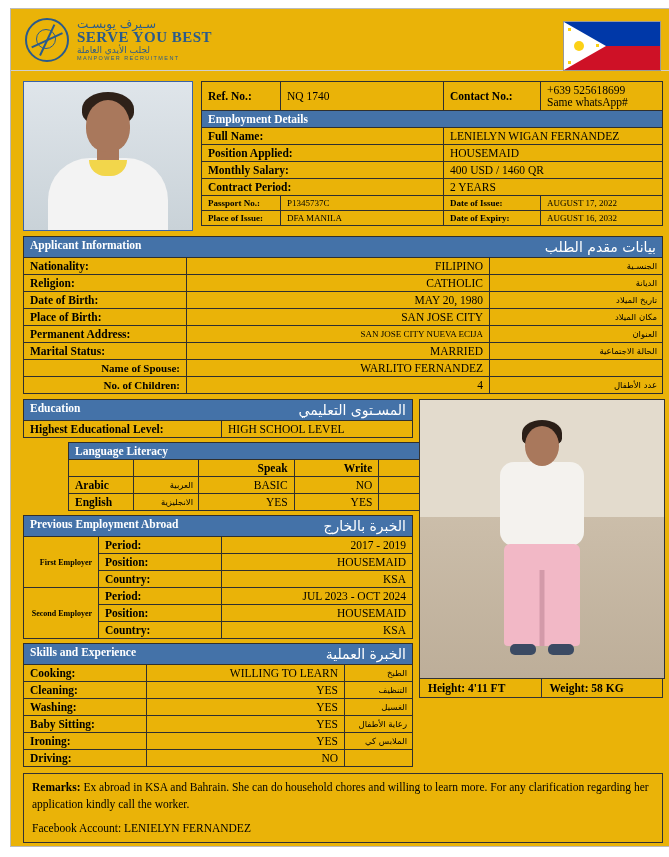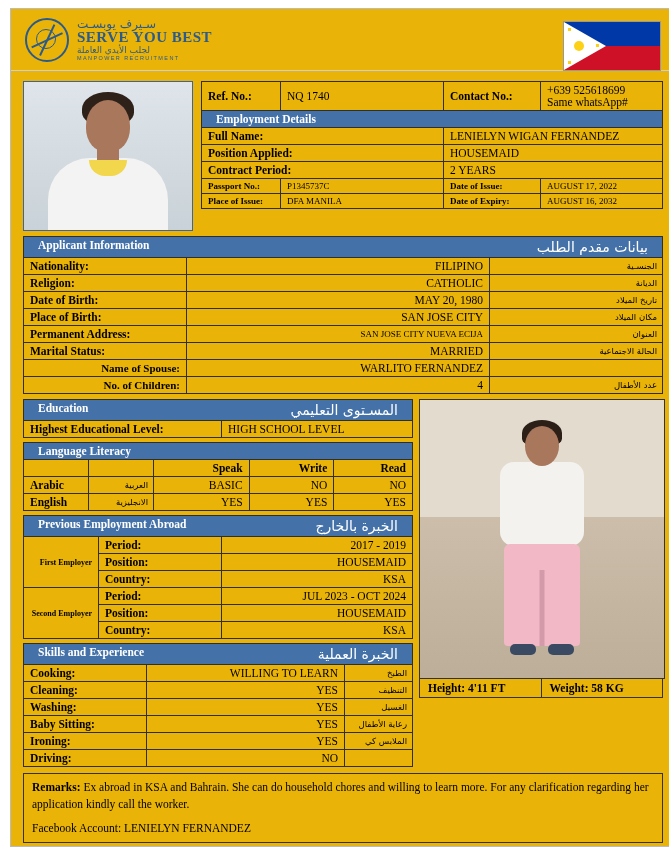--- a/index.html
+++ b/index.html
@@ -71,21 +71,21 @@
   .flag .sun{
     position:absolute;left:10px;top:19px;width:10px;height:10px;border-radius:50%;
     background:#fcd116;
   }
   .flag .st{position:absolute;width:3px;height:3px;background:#fcd116;}
   
   .content{padding:10px 12px 0 12px;}
   table{border-collapse:collapse;}
   .bandrow td{
     background:#4472a8;color:#fff;font-weight:bold;font-size:11.5px;
-    padding:2px 14px;
+    padding:2px 6px;
   }
   .band-ar{float:right;font-family:"DejaVu Sans",sans-serif;font-size:14px;font-weight:normal;}
   .lbl{font-weight:bold;padding:2px 6px;font-size:11.5px;}
   .val{padding:2px 6px;font-size:11.5px;}
   .ar{font-family:"DejaVu Sans",sans-serif;font-size:8.5px;text-align:right;padding:2px 5px;color:#000;}
   .ctr{text-align:right;}
   .bordered td{border:1px solid #2f2f2f;}
   
   .topwrap{display:flex;gap:8px;align-items:flex-start;}
   .photo{
@@ -190,20 +190,24 @@
             </tr>
             <tr>
               <td class="lbl" colspan="2">Full Name:</td>
               <td class="val" colspan="2">LENIELYN WIGAN FERNANDEZ</td>
             </tr>
             <tr>
               <td class="lbl" colspan="2">Position Applied:</td>
               <td class="val" colspan="2">HOUSEMAID</td>
             </tr>
             <tr>
+              <td class="lbl" colspan="2">Monthly Salary:</td>
+              <td class="val" colspan="2">400 USD / 1460 QR</td>
+            </tr>
+            <tr>
               <td class="lbl" colspan="2">Contract Period:</td>
               <td class="val" colspan="2">2 YEARS</td>
             </tr>
             <tr>
               <td class="lbl small">Passport No.:</td>
               <td class="val small">P1345737C</td>
               <td class="lbl small">Date of Issue:</td>
               <td class="val small">AUGUST 17, 2022</td>
             </tr>
             <tr>
@@ -279,21 +283,21 @@
                 <span class="band-ar">المسـتوى التعليمي</span>
               </td>
             </tr>
             <tr>
               <td class="lbl" style="width:185px;">Highest Educational Level:</td>
               <td class="val">HIGH SCHOOL LEVEL</td>
             </tr>
           </tbody>
             </table>
 
-          <table class="bordered" style="width:100%;margin-top:4px;">
+          <table class="bordered" style="width:100%;margin-top:4px;margin-left:45px;">
             <tbody>
                 <tr class="bandrow">
               <td colspan="5">Language Literacy</td>
             </tr>
             <tr>
               <td style="width:62px;"></td>
               <td style="width:62px;"></td>
               <td class="ctr lbl">Speak</td>
               <td class="ctr lbl">Write</td>
               <td class="ctr lbl">Read</td>

